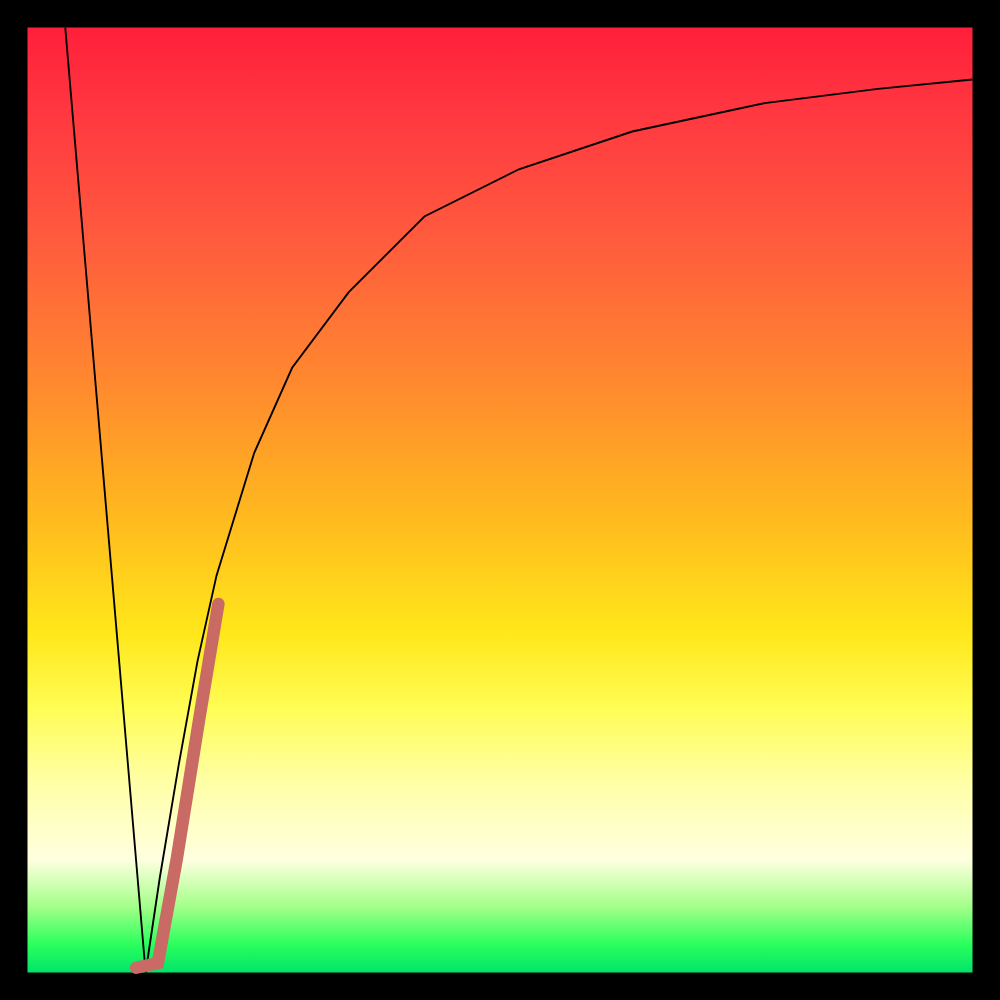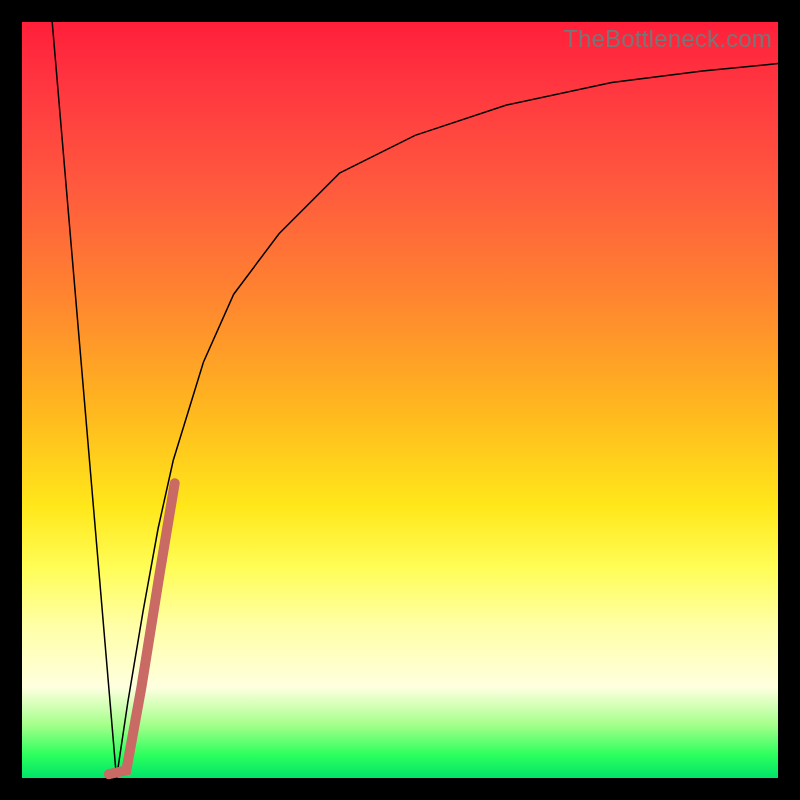--- a/index.html
+++ b/index.html
@@ -56,21 +56,20 @@
     width: 756px; height: 756px;
     overflow: visible;
   }
 </style>
 </head>
 <body>
 
 <div class="frame">
   <div class="plot">
 
-    <span class="watermark">TheBottleneck.com</span>
 
     <svg class="curves" viewBox="0 0 756 756" preserveAspectRatio="none">
       <g id="series-group">
           <path d="M30.2 0.0 L94.5 756.0" fill="none" stroke="#000000" stroke-width="1.5"></path>
           <path d="M94.5 756.0 L105.8 680.4 L121.0 589.7 L136.1 506.5 L151.2 438.5 L181.4 340.2 L211.7 272.2 L257.0 211.7 L317.5 151.2 L393.1 113.4 L483.8 83.2 L589.7 60.5 L680.4 49.1 L756.0 41.6" fill="none" stroke="#000000" stroke-width="1.5"></path>
           <path d="M86.9 752.2 L104.3 748.4 L119.4 665.3 L137.6 551.9 L152.7 461.2" fill="none" stroke="#c96a64" stroke-width="10" stroke-linecap="round"></path>
         </g>
     </svg>
 
   </div>

